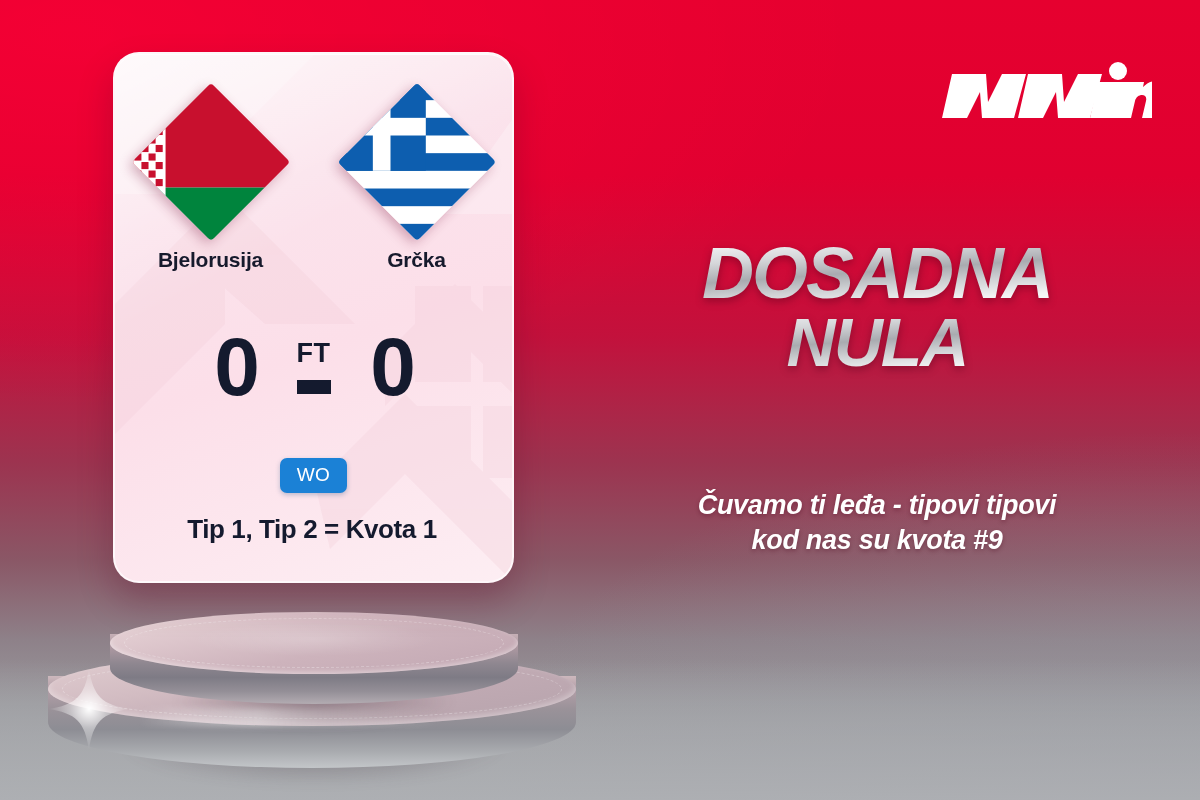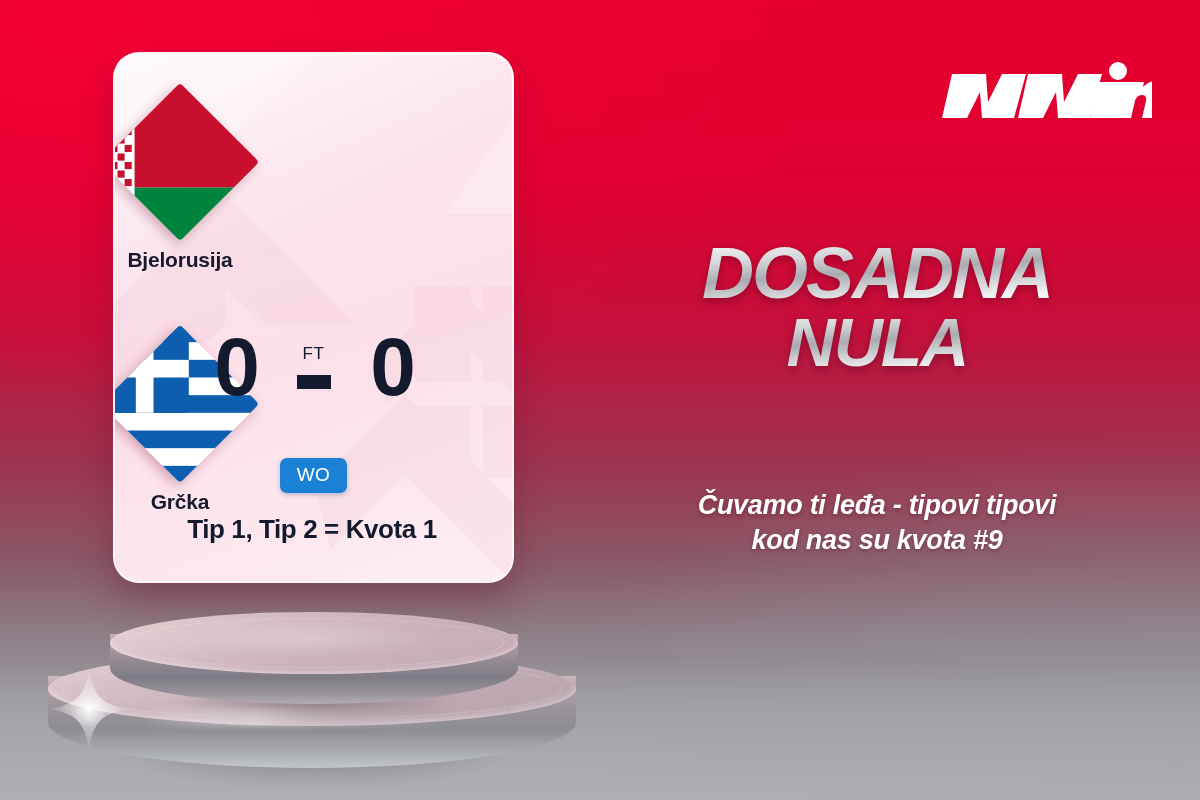--- a/index.html
+++ b/index.html
@@ -115,21 +115,21 @@
   .card-wm svg { position:absolute; left:0; top:0; }
   .card-sheen {
     position:absolute; inset:0;
     background:linear-gradient(152deg, rgba(255,255,255,.55) 0%, rgba(255,255,255,0) 38%);
     pointer-events:none;
   }
 
   
   .flags-row {
     position:absolute; top:52px; left:0; right:0;
-    display:flex; justify-content:center; gap:76px;flex-direction:column;
+    display:flex; justify-content:center; gap:76px;
   }
   .team { width:130px; text-align:center; }
   .flag-wrap {
     width:112px; height:112px; margin:0 auto;
     transform:rotate(45deg);
     overflow:hidden;
     border-radius:4px;
     box-shadow:0 5px 12px rgba(120,20,55,.30);
   }
   .flag-inner { width:112px; height:112px; transform:rotate(-45deg) scale(1.42); }
@@ -144,21 +144,21 @@
     position:absolute; top:272px; left:0; right:0;
     display:flex; align-items:center; justify-content:center;
   }
   .score-num {
     font-size:82px; font-weight:800; color:#141a2e;
     line-height:1; letter-spacing:-3px;
     width:96px; text-align:center;
   }
   .score-mid { width:60px; text-align:center; position:relative; }
   .ft-label {
-    font-size:17px; font-weight:400; color:#141a2e; line-height:1;
+    font-size:27px; font-weight:700; color:#141a2e; line-height:1;
     letter-spacing:.5px;
   }
   .score-dash {
     width:34px; height:14px; background:#141a2e; margin:13px auto 0;
   }
 
   
   .badge-wrap { position:absolute; top:404px; left:0; right:0; text-align:center; }
   .wo-badge {
     display:inline-block;

